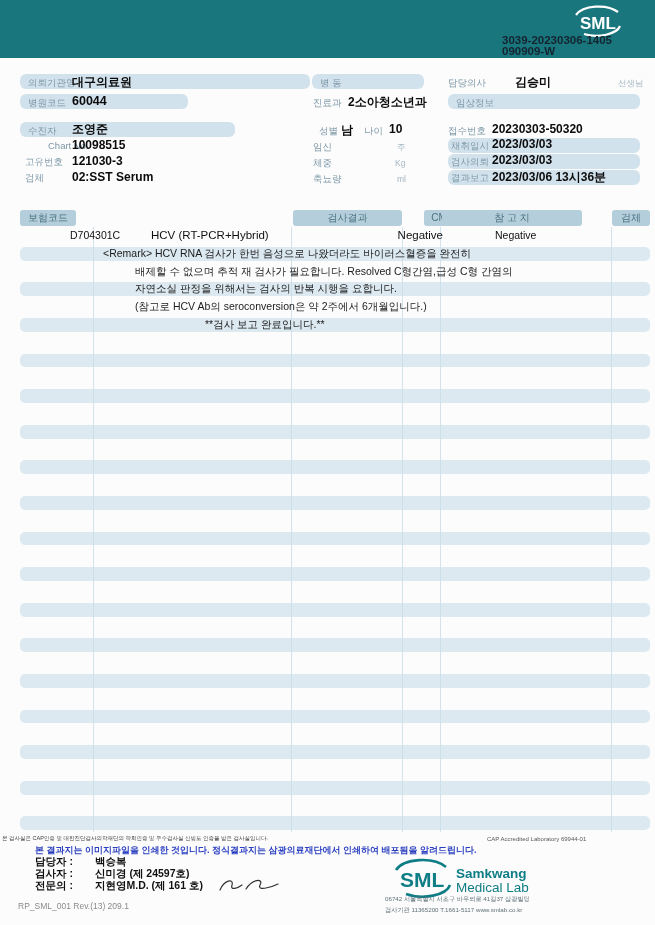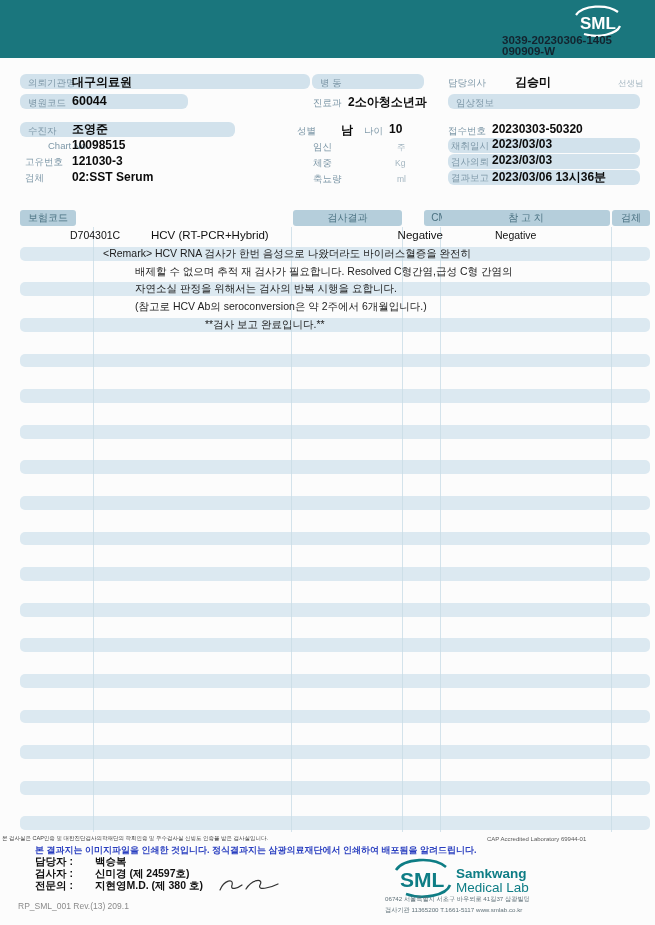--- a/index.html
+++ b/index.html
@@ -86,21 +86,21 @@
 
   <div class="lbl" style="left:25px;top:172px;">검체</div>
   <div class="val" style="left:72px;top:170px;">02:SST Serum</div>
 
   <div class="chip" style="left:312px;top:74px;width:112px;"></div>
   <div class="lbl" style="left:320px;top:77px;">병 동</div>
 
   <div class="lbl" style="left:313px;top:97px;">진료과</div>
   <div class="val" style="left:348px;top:94px;">2소아청소년과</div>
 
-  <div class="lbl" style="left:297px;top:125px;text-align:center;">성별</div>
+  <div class="lbl" style="left:319px;top:125px;text-align:center;">성별</div>
   <div class="val" style="left:341px;top:122px;">남</div>
   <div class="lbl" style="left:364px;top:125px;">나이</div>
   <div class="val" style="left:389px;top:122px;">10</div>
 
   <div class="lbl" style="left:313px;top:141px;">임신</div>
   <div class="unit" style="left:397px;top:142px;">주</div>
 
   <div class="lbl" style="left:313px;top:157px;">체중</div>
   <div class="unit" style="left:395px;top:158px;">Kg</div>
 
@@ -125,21 +125,21 @@
   <div class="lbl" style="left:451px;top:156px;">검사의뢰</div>
   <div class="val" style="left:492px;top:153px;">2023/03/03</div>
 
   <div class="chip" style="left:448px;top:170px;width:192px;"></div>
   <div class="lbl" style="left:451px;top:172px;">결과보고</div>
   <div class="val" style="left:492px;top:169px;">2023/03/06 13시36분</div>
 
   <div class="thcell" style="left:20px;width:56px;">보험코드</div>
   <div class="thcell" style="left:293px;width:109px;">검사결과</div>
   <div class="thcell" style="left:404px;width:36px;margin-left:20px;">CMT</div>
-  <div class="thcell" style="left:442px;width:168px;">참 고 치</div>
+  <div class="thcell" style="left:442px;width:140px;">참 고 치</div>
   <div class="thcell" style="left:612px;width:38px;">검체</div>
 
   <div id="rows">
       <div class="trow">
         <span class="cell c-code">D704301C</span>
         <span class="cell c-test">HCV (RT-PCR+Hybrid)</span>
         <span class="cell c-result">Negative</span>
         <span class="cell c-ref">Negative</span>
         <span class="cell c-spec">02</span>
       </div>
@@ -195,21 +195,21 @@
 
   <div class="tiny-acc">본 검사실은 CAP인증 및 대한진단검사의학재단의 학회인증 및 우수검사실 신빙도 인증을 받은 검사실입니다.</div>
   <div class="tiny-cap">CAP Accredited Laboratory 69944-01</div>
   <div class="notice">본 결과지는 이미지파일을 인쇄한 것입니다. 정식결과지는 삼광의료재단에서 인쇄하여 배포됨을 알려드립니다.</div>
 
   <div class="staff-lbl" style="top:855px;">담당자 :</div>
   <div class="staff-name" style="top:855px;">백승복</div>
   <div class="staff-lbl" style="top:867px;">검사자 :</div>
   <div class="staff-name" style="top:867px;">신미경 (제 24597호)</div>
   <div class="staff-lbl" style="top:879px;">전문의 :</div>
-  <div class="staff-name" style="top:879px;">지현영M.D. (제 380 호)</div>
+  <div class="staff-name" style="top:879px;">지현영M.D. (제 161 호)</div>
 
   <svg class="abs" style="left:218px;top:876px;" width="70" height="20" viewBox="0 0 70 20">
     <path d="M2 14 C 6 4, 16 2, 14 9 C 12 15, 20 12, 24 9 M28 13 C 34 3, 46 2, 42 9 C 39 15, 52 12, 60 8" stroke="#333" stroke-width="1.2" fill="none" stroke-linecap="round"></path>
   </svg>
 
   <svg class="abs" style="left:388px;top:856px;" width="66" height="42" viewBox="0 0 66 42">
     <path d="M8 14 A 28 15 0 0 1 58 11" stroke="#0e7d85" stroke-width="2.6" fill="none"></path>
     <path d="M18 38 A 28 14 0 0 0 62 29" stroke="#0e7d85" stroke-width="2.6" fill="none"></path>
     <text x="12" y="31" font-size="21" font-weight="bold" fill="#0e7d85">SML</text>
   </svg>

